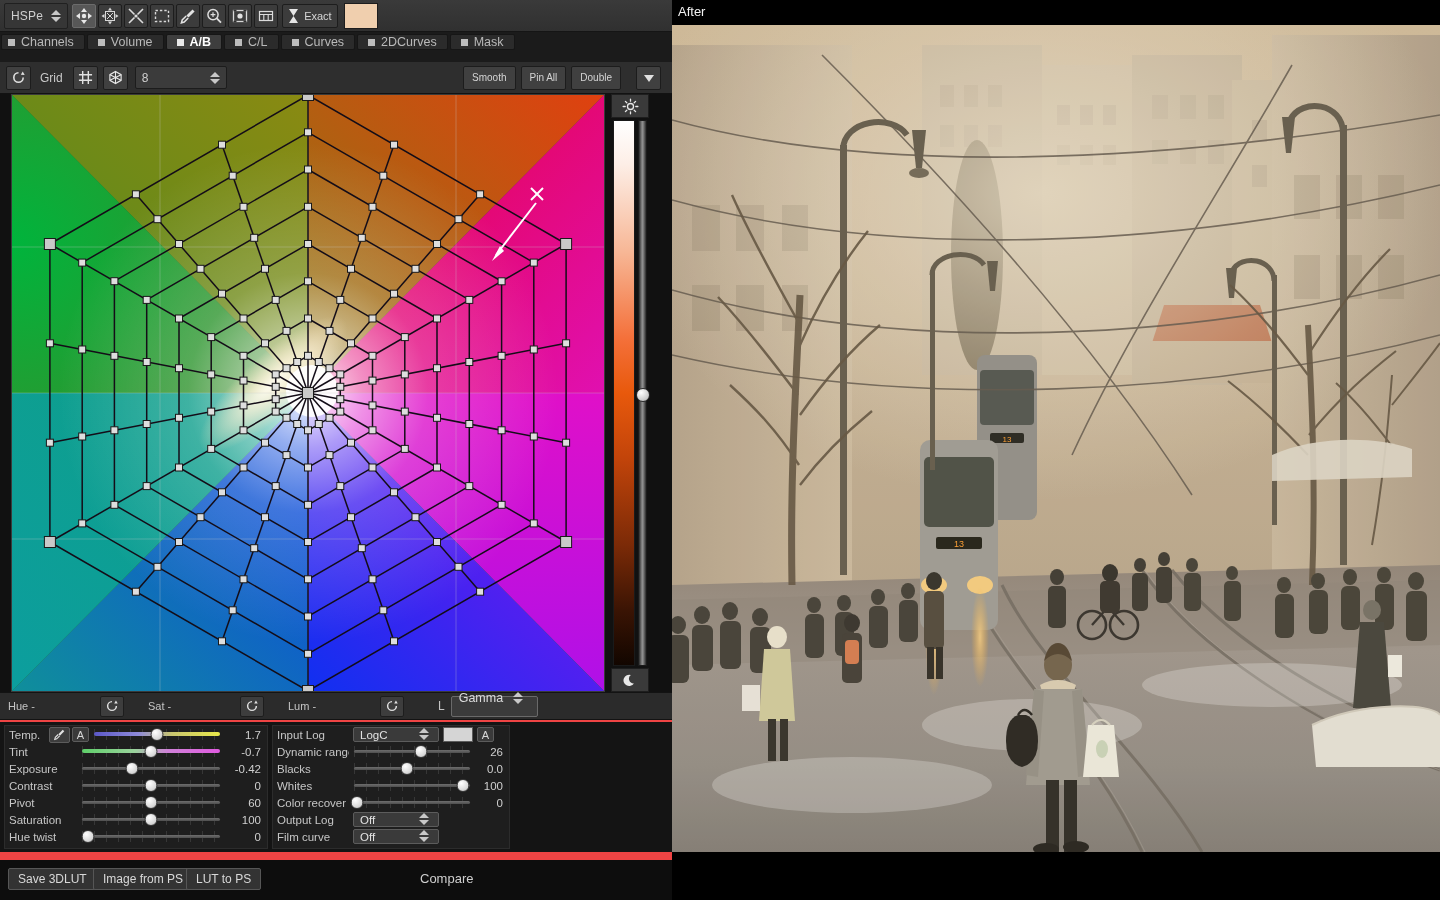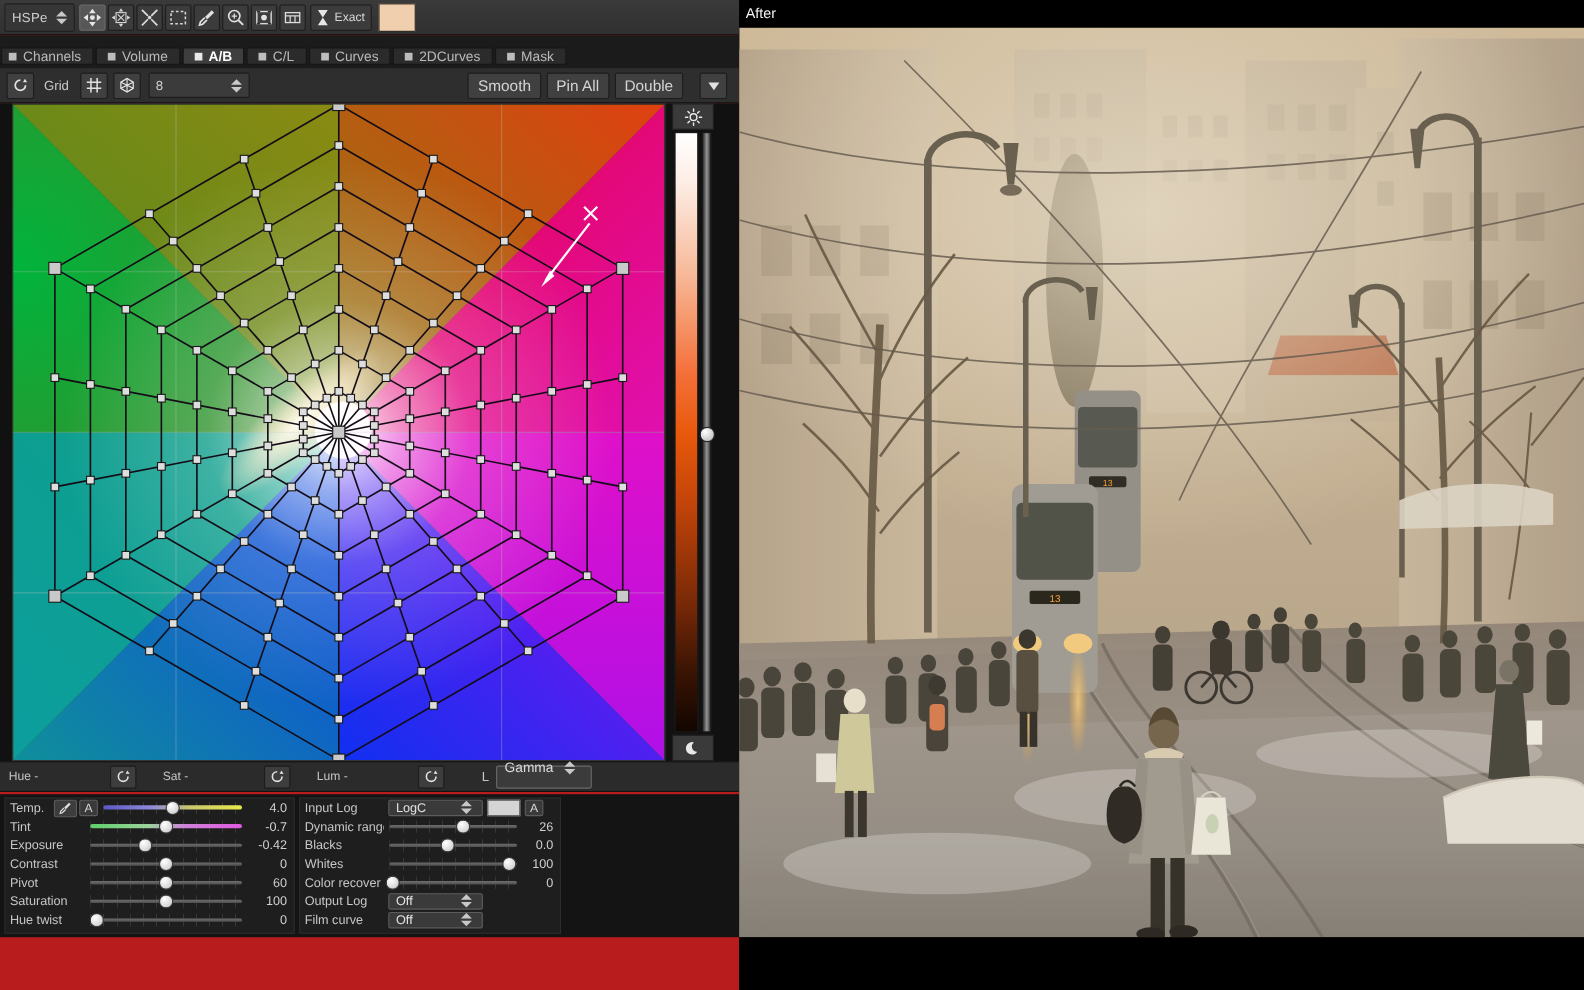--- a/index.html
+++ b/index.html
@@ -9,21 +9,21 @@
     background: #000;
     font-family: "Liberation Sans", sans-serif;
     overflow: hidden;
     -webkit-font-smoothing: antialiased;
   }
   #app { position: relative; width: 1440px; height: 900px; background:#000; }
 
   
   #left-panel {
     position: absolute; left:0; top:0; width:672px; height:900px;
-    background: #b91c1c;
+    background: #ef4444;
   }
 
   
   .toolbar {
     position:absolute; left:0; top:0; width:672px; height:32px;
     background: linear-gradient(#3a3a3a,#303030);
     border-bottom:1px solid #151515;
     display:flex; align-items:center; padding-left:4px;
   }
   .tb-group { display:flex; align-items:center; height:26px;
@@ -54,42 +54,42 @@
   }
   .cr-swatches { width:50px; height:26px; display:flex; flex-direction:column; }
   .cr-swatches div { flex:1; }
   .cr-text { padding-left:7px; font-size:11px; color:#d2d2d2; line-height:13px; }
   .cr-row { white-space:pre; }
 
   
   .tabbar {
     position:absolute; left:0; top:32px; width:672px; height:39px;
     background:#1b1b1b; border-bottom:1px solid #0a0a0a;
-    display:flex; align-items:center; padding:2px 1px;
+    display:flex; align-items:flex-start; padding:2px 1px;
   }
   .tab {
     display:flex; align-items:center; gap:6px; padding:0 10px;
     background:#2b2b2b; border:1px solid #161616; border-radius:2px;
     margin-right:2px; color:#b9b9b9; font-size:12.5px; white-space:nowrap;
   }
   .tab.sel { background:#3e3e3e; color:#fff; font-weight:bold; }
   .tab .led { width:7px;height:7px; background:#bdbdbd; display:block; }
   .tab.sel .led { background:#e8e8e8; }
   .tab.t-channels { padding-left:6px; }
   .tab.t-channels .led { align-self:flex-start; margin-top:4px; }
 
   
   .wheelbar {
     position:absolute; left:0; top:62px; width:672px; height:32px;
     background:#2e2e2e; border-bottom:1px solid #121212;
     display:flex; align-items:center; padding:0 6px;
   }
   .wb-btn {
     height:24px; min-width:23px; border:1px solid #1c1c1c; border-radius:2px;
-    background:#404040; color:#d4d4d4; font-size:14px;
+    background:#404040; color:#d4d4d4; font-size:10px;
     display:flex; align-items:center; justify-content:center; padding:0 8px; margin-right:5px;
   }
   .wb-btn.icononly { padding:0; width:25px; }
   .wb-flat { color:#c9c9c9; font-size:12px; padding:0 10px 0 4px; }
   .num-field {
     display:flex; align-items:center; height:23px; width:92px;
     background:#3b3b3b; border:1px solid #1c1c1c; border-radius:2px; margin-left:2px;
   }
   .num-field .val { flex:1; color:#cfcfcf; font-size:12px; padding-left:6px; }
   .spacer { flex:1; }
@@ -701,21 +701,21 @@
               <path d="M13.5 2.4 L15.6 4.5 L9.5 10.6 L7.4 8.5 Z" fill="#e2e2e2"></path>
               <path d="M7.2 9 L3.2 13 L2.4 15.8 L5.2 15 L9.2 11" stroke="#e2e2e2" stroke-width="1.5" fill="none"></path>
             </svg>
           </div>
           <div class="a-btn">A</div>
           <div class="track-wrap">
             <div class="ticks"></div>
             <div class="track temp"></div>
             <div class="knob" style="left:50%"></div>
           </div>
-          <div class="sl-val">4.0</div>
+          <div class="sl-val">1.7</div>
         </div>
 
         <div class="sl-row">
           <div class="sl-name">Tint</div>
           <div class="track-wrap">
             <div class="ticks"></div>
             <div class="track tint"></div>
             <div class="knob" style="left:50%"></div>
           </div>
           <div class="sl-val">-0.7</div>
@@ -844,20 +844,26 @@
             <span>Off</span>
             <span class="spin">
                 <i class="up"></i>
                 <i class="dn"></i>
               </span>
           </div>
         </div>
       </div>
     </div>
 
+    <div class="footer">
+      <div class="ft-btn" id="ft-save">Save 3DLUT</div>
+      <div class="ft-btn" id="ft-img">Image from PS</div>
+      <div class="ft-btn" id="ft-lut">LUT to PS</div>
+      <div class="compare-lbl">Compare</div>
+    </div>
   </div>
 
   <div id="right-pane">
     <div class="after-lbl">After</div>
 
     <div id="photo">
       <svg width="768" height="827" viewBox="0 0 768 827">
         <defs>
           <linearGradient id="sky" x1="0" y1="0" x2="0" y2="1">
             <stop offset="0%" stop-color="#cdb898"></stop>

